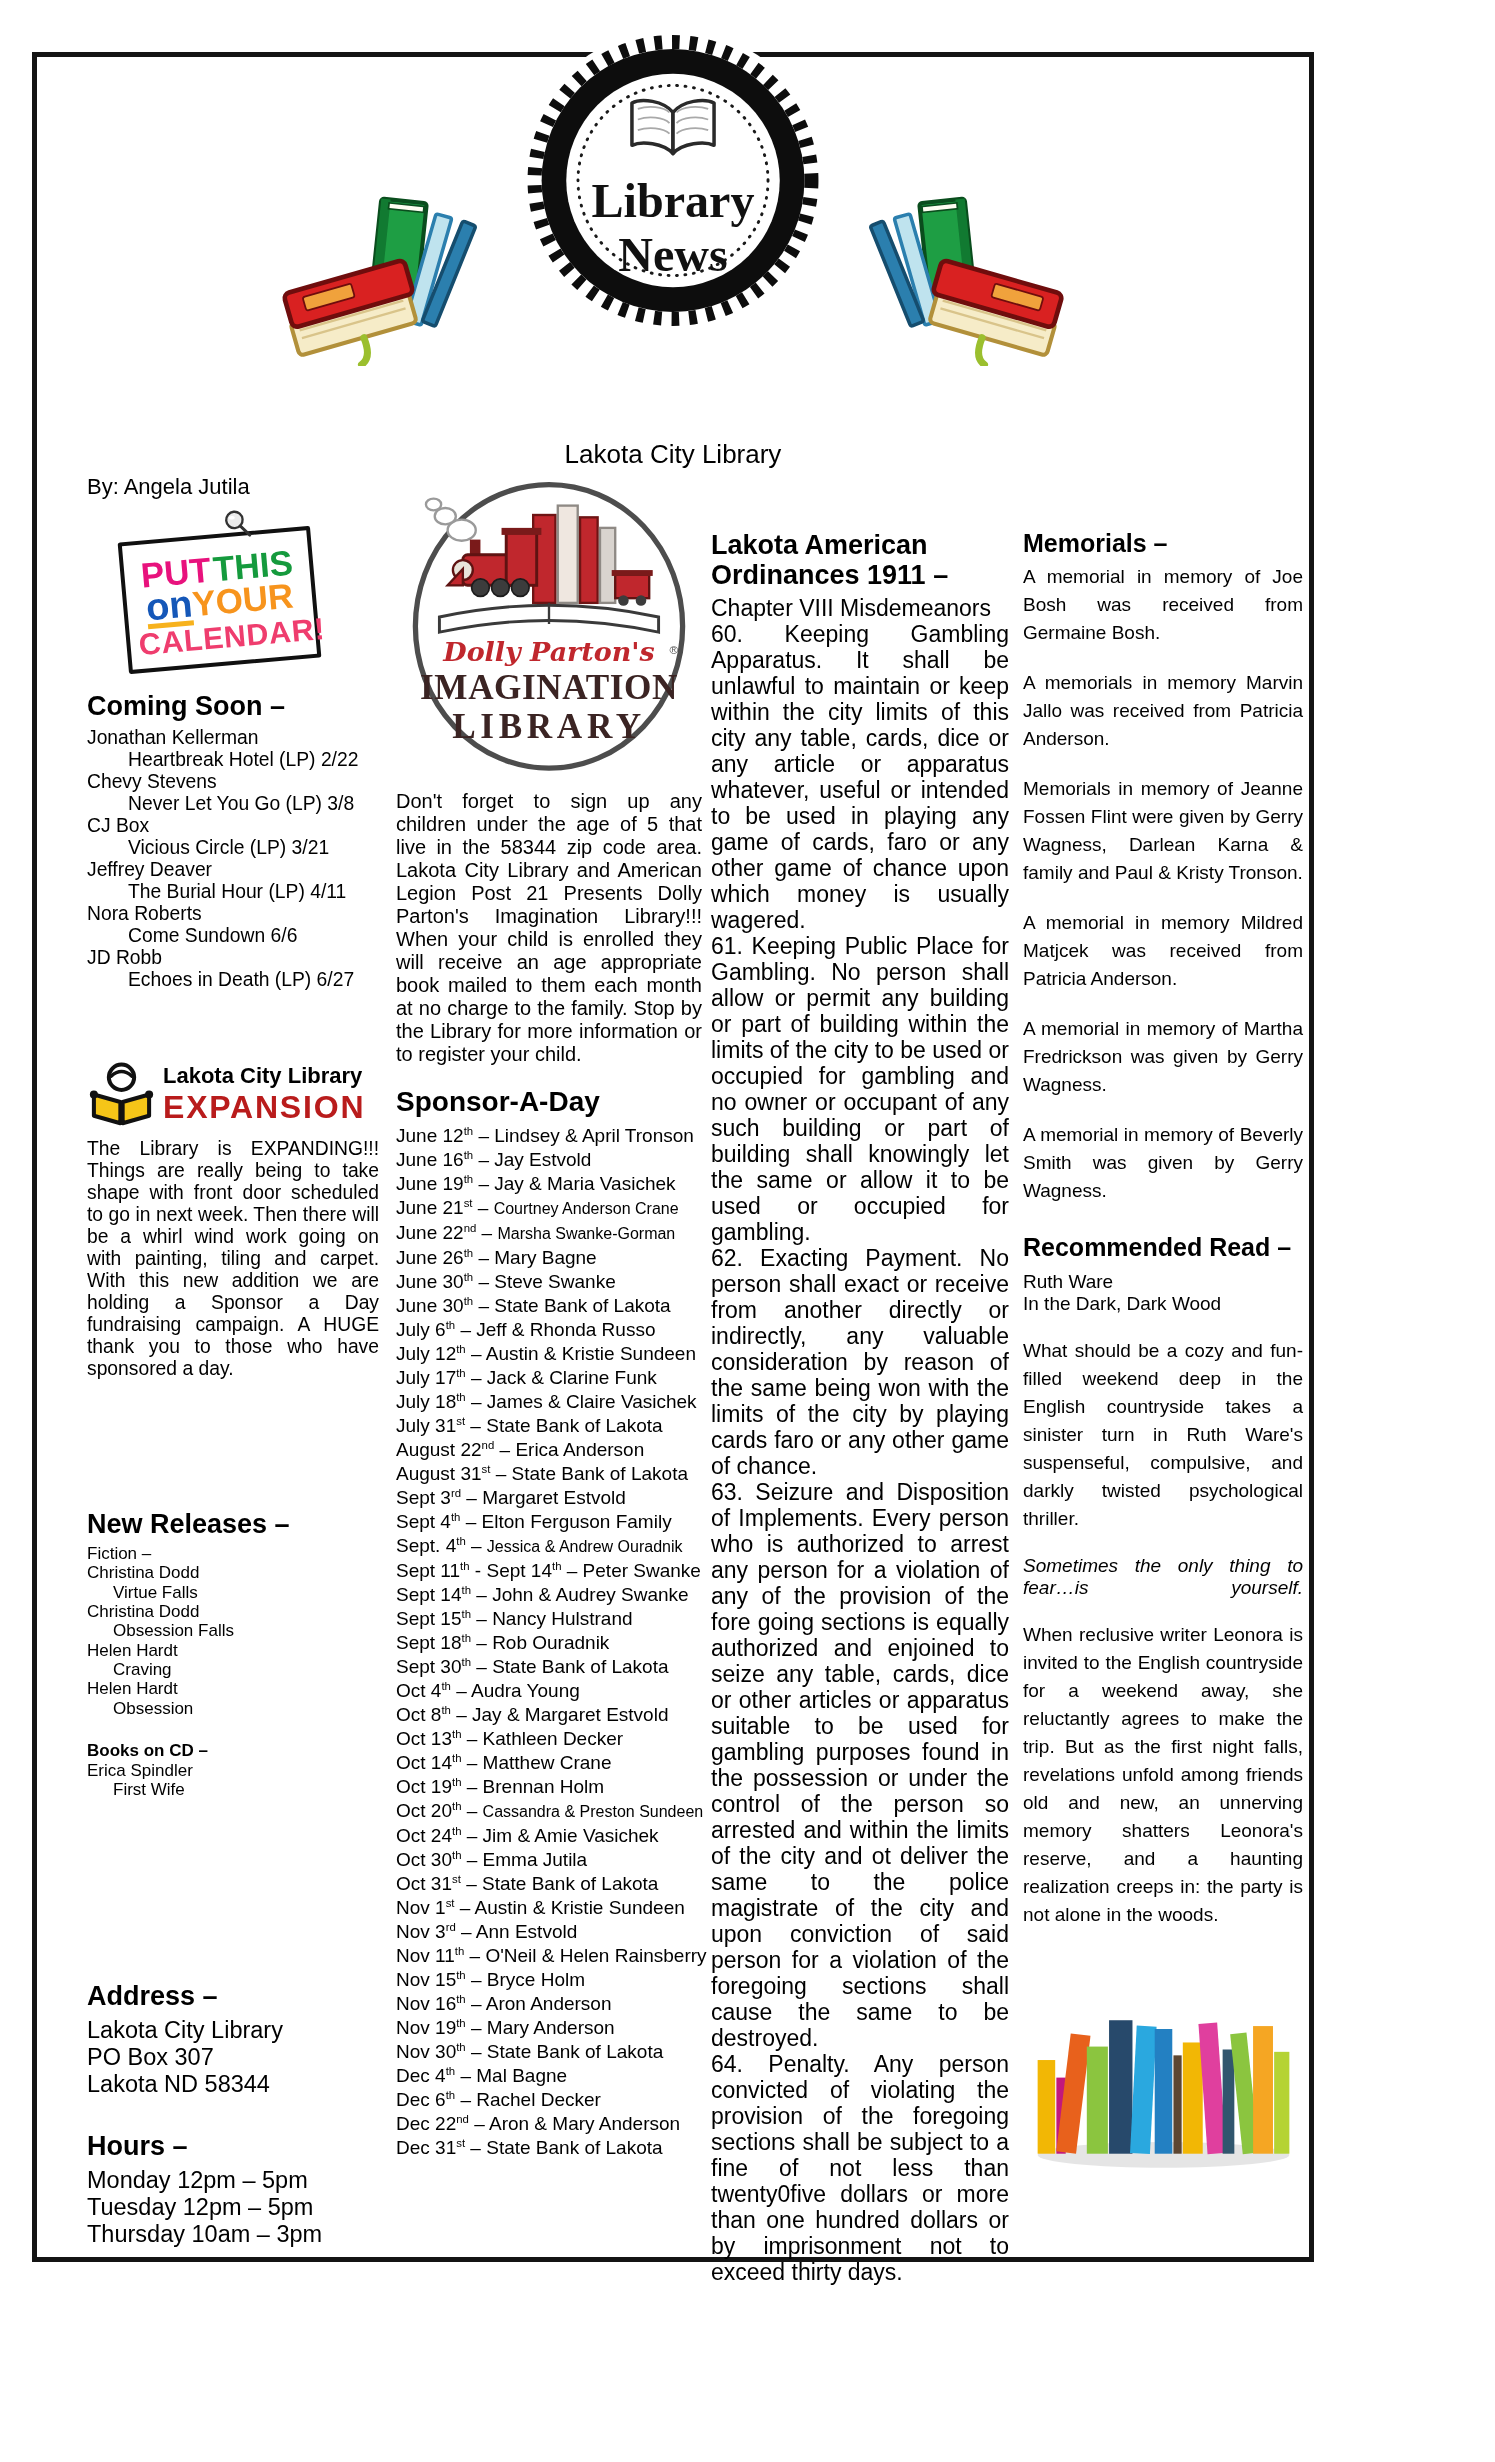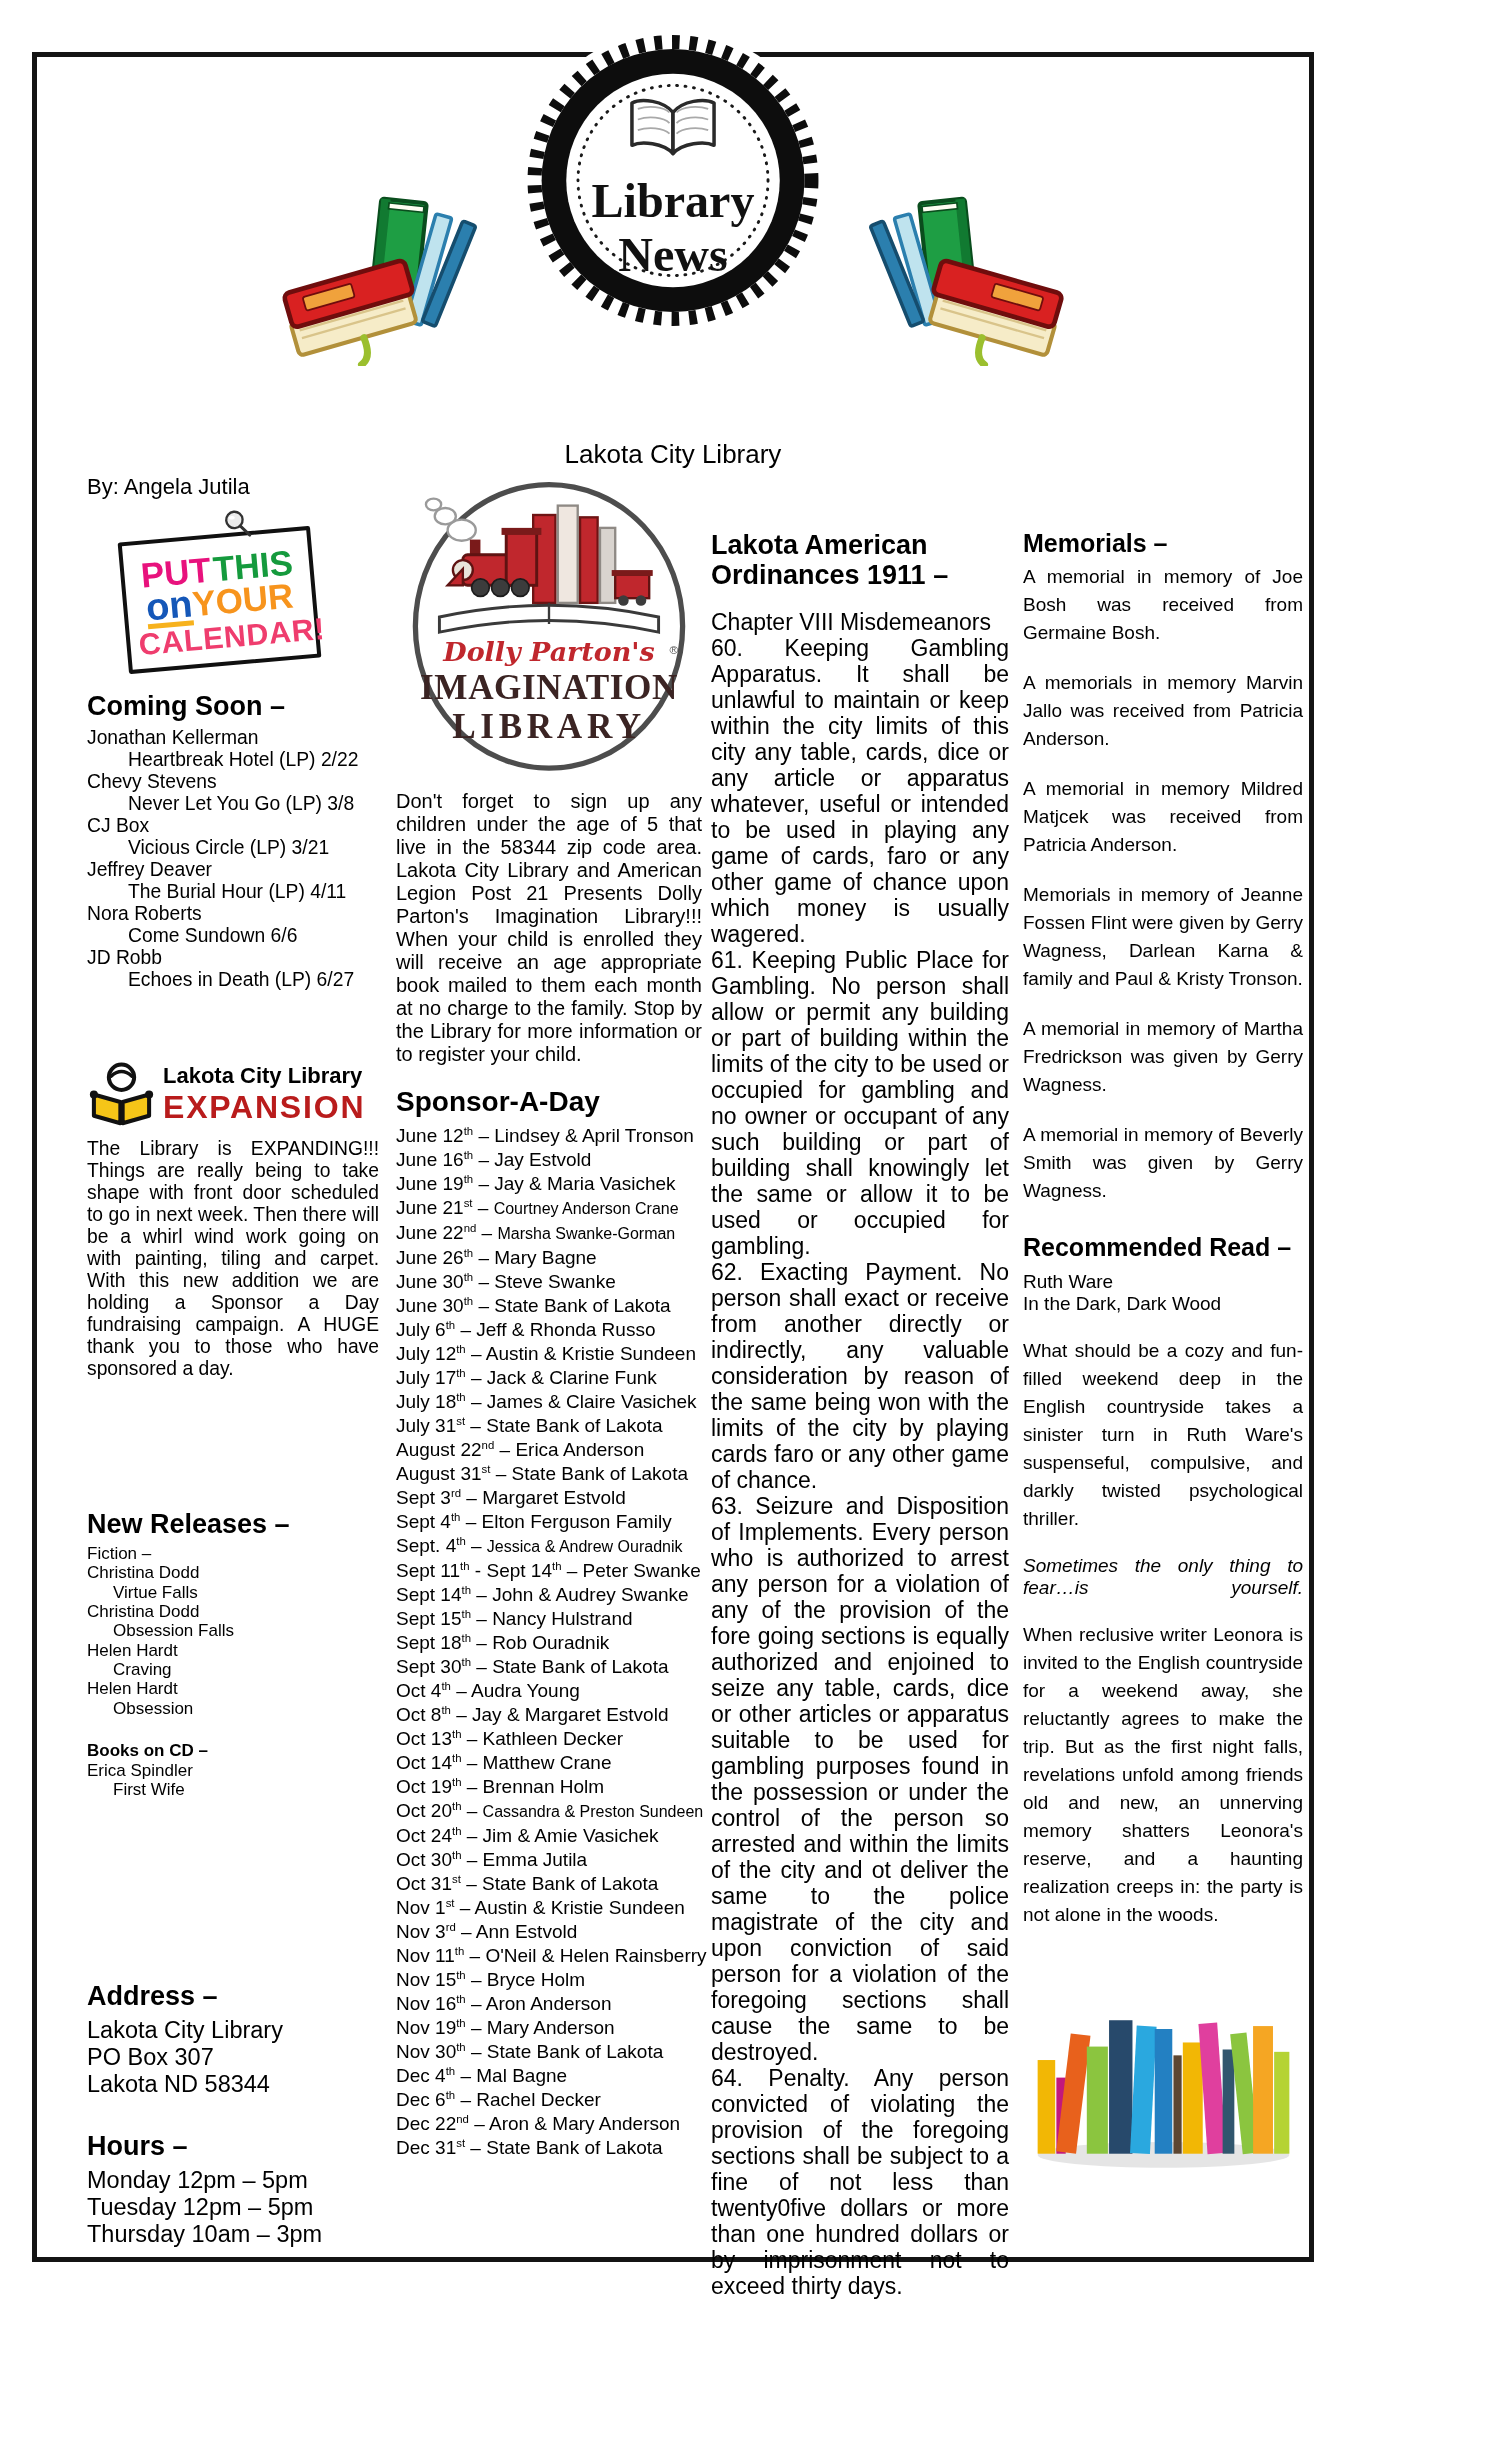--- a/index.html
+++ b/index.html
@@ -61,21 +61,21 @@
 
   
   .imag{width:276px;margin:0 auto;}
   .c2 .para{font-size:20px;line-height:23px;text-align:justify;margin:14px 0 0;}
   .sp{margin-top:5.9px;font-size:19px;line-height:24px;}
   .sp .row{white-space:nowrap;}
   .sp .row.small .nm{font-size:16px;}
   sup{font-size:60%;vertical-align:super;line-height:0;}
 
   
-  .c3 .sub{font-size:23px;line-height:26px;margin-top:19px;}
+  .c3 .sub{font-size:23px;line-height:26px;margin-top:5px;}
   .c3 p{font-size:23px;line-height:26px;text-align:justify;margin:0;}
 
   
   .c4 p{font-size:19px;line-height:28px;text-align:justify;margin:0 0 22px;}
   .c4 .line{font-size:19px;line-height:22px;}
   .rec{margin-top:29px;margin-bottom:9.4px;}
   .quote{font-style:italic;font-size:19px;line-height:22px;}
   .quote .q1{text-align:justify;text-align-last:justify;}
   .quote .q2{display:flex;justify-content:space-between;margin-bottom:22px;}
   .books-row{position:absolute;left:3.5px;top:1379px;width:273px;}
@@ -430,22 +430,22 @@
           <p>64. Penalty. Any person convicted of violating the provision of the foregoing sections shall be subject to a fine of not less than twenty0five dollars or more than one hundred dollars or by imprisonment not to exceed thirty days.</p>
         </div>
     </div>
 
     <div class="col c4">
       <h2 style="margin-bottom:5.9px">Memorials –</h2>
       <div>
 
       <p>A memorial in memory of Joe Bosh was received from Germaine Bosh.</p>
           <p>A memorials in memory Marvin Jallo was received from Patricia Anderson.</p>
+          <p>Memorials in memory of Jeanne Fossen Flint were given by Gerry Wagness, Darlean Karna &amp; family and Paul &amp; Kristy Tronson.</p>
           <p>A memorial in memory Mildred Matjcek was received from Patricia Anderson.</p>
-          <p>Memorials in memory of Jeanne Fossen Flint were given by Gerry Wagness, Darlean Karna &amp; family and Paul &amp; Kristy Tronson.</p>
           <p>A memorial in memory of Martha Fredrickson was given by Gerry Wagness.</p>
           <p>A memorial in memory of Beverly Smith was given by Gerry Wagness.</p>
         </div>
 
       <h2 class="rec">Recommended Read –</h2>
       <div class="line">Ruth Ware</div>
       <div class="line" style="margin-bottom:22px">In the Dark, Dark Wood</div>
       <p>What should be a cozy and fun-filled weekend deep in the English countryside takes a sinister turn in Ruth Ware's suspenseful, compulsive, and darkly twisted psychological thriller.</p>
       <div class="quote">
         <div class="q1">Sometimes the only thing to</div>

